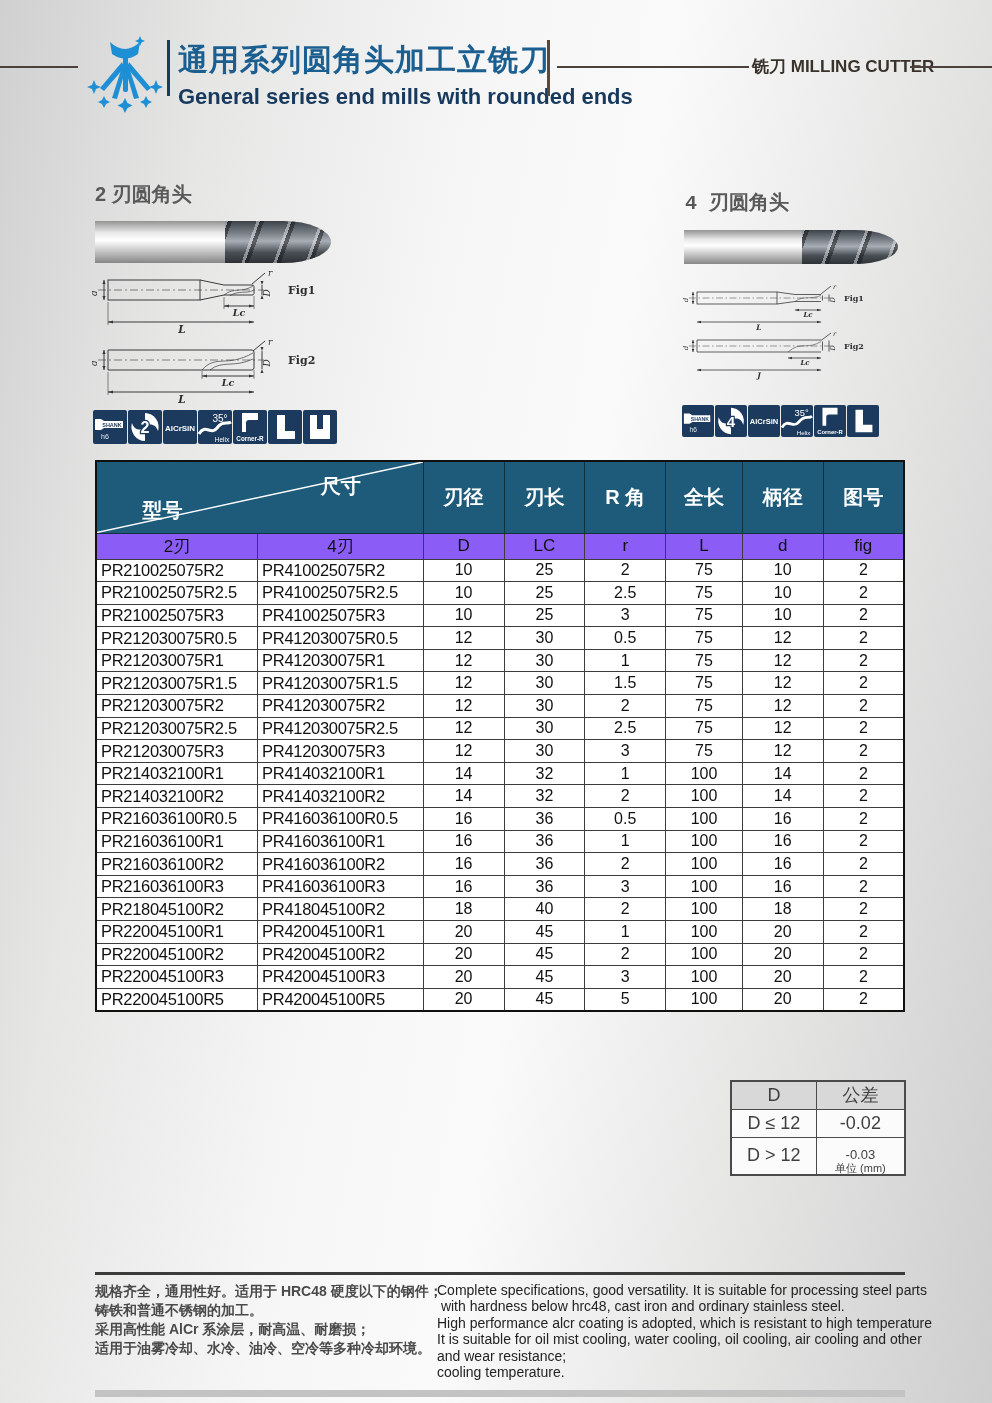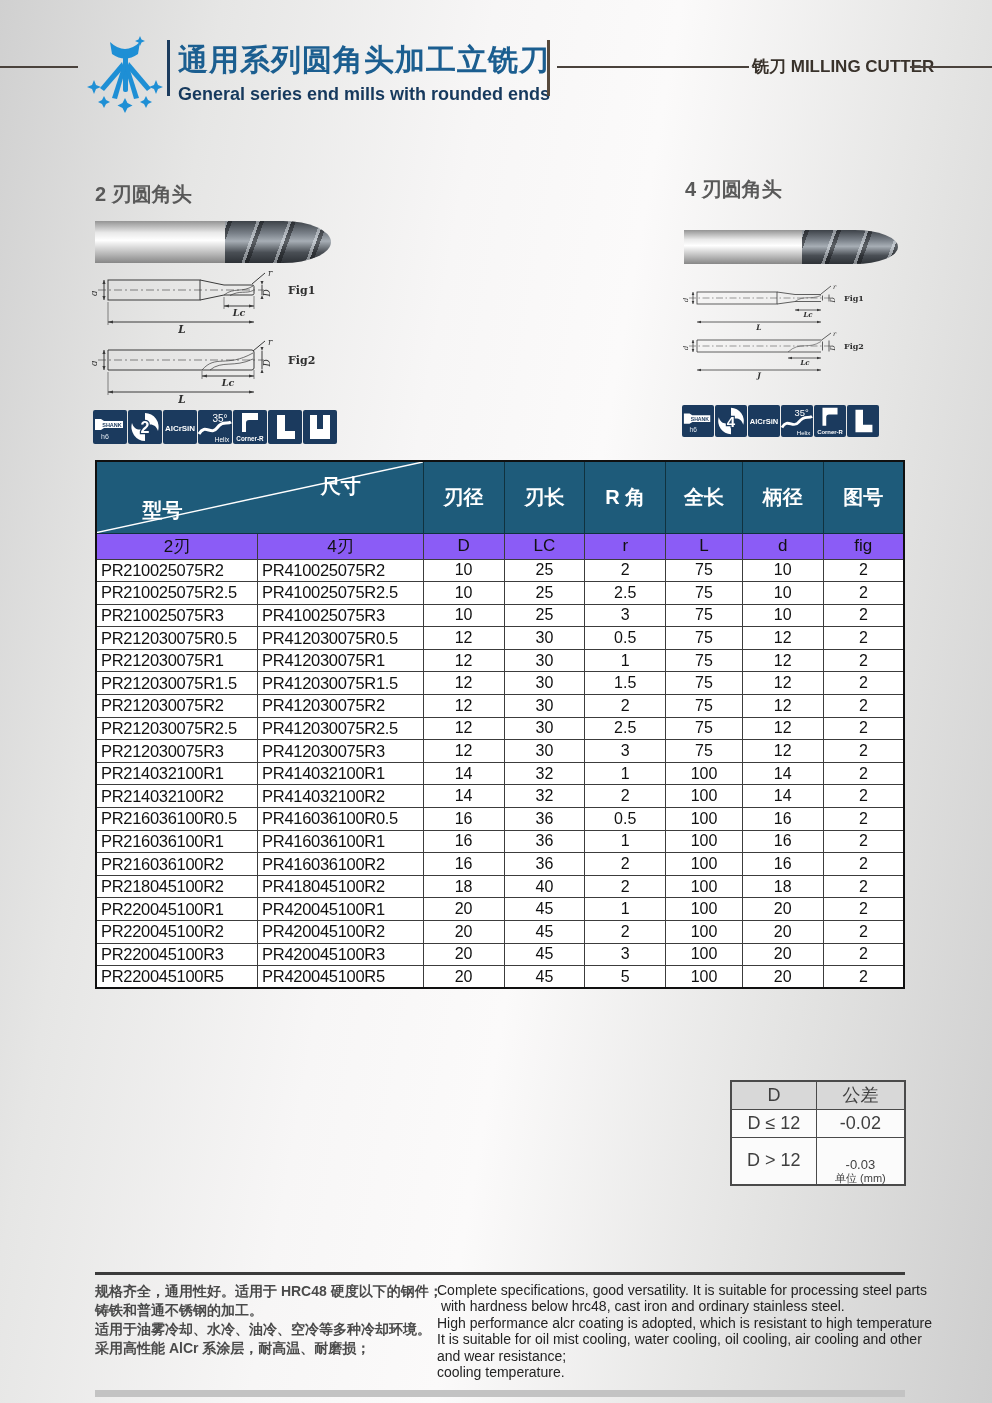--- a/index.html
+++ b/index.html
@@ -9,21 +9,21 @@
     position:relative; width:992px; height:1403px;
     background:linear-gradient(100deg,#d0d0d0 0%,#e6e6e5 18%,#f7f6f6 40%,#fbfafa 55%,#e4e4e3 78%,#cecece 100%);
   }
   .abs { position:absolute; }
 
   
   .hrule { position:absolute; height:2px; background:#4a423c; }
   #logo { left:82px; top:28px; width:86px; height:92px; }
   #hdr-div1 { left:167px; top:40px; width:3px; height:56px; background:#1c3c5e; }
   #title-cn { left:178px; top:40px; font-size:30px; font-weight:bold; color:#1b5e90; letter-spacing:1px; white-space:nowrap; }
-  #title-en { left:178px; top:84px; font-size:18px; font-weight:bold; color:#16395d; white-space:nowrap; }
+  #title-en { left:178px; top:84px; font-size:22px; font-weight:bold; color:#16395d; white-space:nowrap; }
   #hdr-div2 { left:547px; top:40px; width:3px; height:56px; background:#57493c; }
   #mc-label { left:752px; top:55px; width:156px; text-align:center; font-size:17px; font-weight:bold; color:#39322b; white-space:nowrap; }
 
   
   .sec-title { font-size:20px; font-weight:bold; color:#595959; white-space:nowrap; }
 
   
   .photo { display:flex; border-radius:2px; }
   .photo .shank { flex:0 0 55%; background:linear-gradient(#949494,#e9e9e9 28%,#ffffff 46%,#cacaca 70%,#878787); }
   .photo .flutes { flex:1; position:relative; overflow:hidden; border-radius:0 45% 45% 0 / 0 50% 50% 0;
@@ -52,21 +52,21 @@
   #spec-table th.diag .lbl-size  { position:absolute; right:19%; top:15%; }
   #spec-table thead tr.sub td { height:26px; font-size:17px; color:#111; background:#8b5cf6; }
   #spec-table tbody td { height:22.6px; font-size:16px; color:#111; }
   #spec-table tbody td.model { text-align:left; padding-left:4px; letter-spacing:-0.3px; font-size:16.5px; }
 
   
   #tol-table { left:730px; top:1080px; width:176px; }
   #tol-table table { width:100%; border-collapse:collapse; table-layout:fixed; border:2px solid #4a4a4a; background:#fbfbfb; }
   #tol-table td { border:1px solid #4a4a4a; text-align:center; color:#3f3f3f; font-size:18px; height:28px; }
   #tol-table tr.hd td { background:#d8d8d8; }
-  #tol-table td .small1 { display:block; font-size:13px; line-height:14px; margin-top:20px; }
+  #tol-table td .small1 { display:block; font-size:13px; line-height:14px; margin-top:10px; }
   #tol-table td .small2 { display:block; font-size:11px; line-height:12px; }
 
   
   #foot-rule { left:95px; top:1272px; width:810px; height:2.5px; background:#3b3b3b; }
   #foot-cn { left:95px; top:1282px; width:335px; font-size:14px; line-height:19px; color:#4a4a4a;font-weight:bold; }
   #foot-en { left:437px; top:1282px; width:500px; font-size:14px; line-height:16.4px; color:#232323; }
   #foot-cn div, #foot-en div { white-space:pre; }
   #foot-bar { left:95px; top:1390px; width:810px; height:7px; background:#c3c3c3; }
 </style>
 </head>
@@ -93,21 +93,21 @@
   </svg>
   <div id="hdr-div1" class="abs"></div>
   <div id="title-cn" class="abs">通用系列圆角头加工立铣刀</div>
   <div id="title-en" class="abs">General series end mills with rounded ends</div>
   <div id="hdr-div2" class="abs"></div>
   <div class="hrule" style="left:557px;top:66px;width:192px;"></div>
   <div id="mc-label" class="abs">铣刀 MILLING CUTTER</div>
   <div class="hrule" style="left:910px;top:66px;width:82px;"></div>
 
   <div class="abs sec-title" style="left:95px;top:181px;">2 刃圆角头</div>
-  <div class="abs sec-title" style="left:685px;top:176px;">4 刃圆角头</div>
+  <div class="abs sec-title" style="left:685px;top:189px;font-family:Liberation Mono, monospace;">4 刃圆角头</div>
 
   <div class="abs photo" style="left:95px;top:221px;width:236px;height:42px;">
     <div class="shank"></div>
     <div class="flutes"></div>
   </div>
   <div class="abs photo" style="left:684px;top:230px;width:214px;height:34px;">
     <div class="shank"></div>
     <div class="flutes"></div>
   </div>
 
@@ -441,20 +441,30 @@
             <td class="model">PR216036100R2</td>
             <td class="model">PR416036100R2</td>
             <td>16</td>
             <td>36</td>
             <td>2</td>
             <td>100</td>
             <td>16</td>
             <td>2</td>
           </tr>
           <tr>
+            <td class="model">PR216036100R3</td>
+            <td class="model">PR416036100R3</td>
+            <td>16</td>
+            <td>36</td>
+            <td>3</td>
+            <td>100</td>
+            <td>16</td>
+            <td>2</td>
+          </tr>
+          <tr>
             <td class="model">PR218045100R2</td>
             <td class="model">PR418045100R2</td>
             <td>18</td>
             <td>40</td>
             <td>2</td>
             <td>100</td>
             <td>18</td>
             <td>2</td>
           </tr>
           <tr>
@@ -524,22 +534,22 @@
         </td>
       </tr>
     </tbody>
       </table>
   </div>
 
   <div class="abs" id="foot-rule"></div>
   <div class="abs" id="foot-cn">
     <div>规格齐全，通用性好。适用于 HRC48 硬度以下的钢件；</div>
     <div>铸铁和普通不锈钢的加工。</div>
+    <div>采用高性能 AlCr 系涂层，耐高温、耐磨损；</div>
     <div>适用于油雾冷却、水冷、油冷、空冷等多种冷却环境。</div>
-    <div>采用高性能 AlCr 系涂层，耐高温、耐磨损；</div>
   </div>
   <div class="abs" id="foot-en">
     <div>Complete specifications, good versatility. It is suitable for processing steel parts</div>
     <div> with hardness below hrc48, cast iron and ordinary stainless steel.</div>
     <div>High performance alcr coating is adopted, which is resistant to high temperature</div>
     <div>It is suitable for oil mist cooling, water cooling, oil cooling, air cooling and other</div>
     <div>and wear resistance;</div>
     <div>cooling temperature.</div>
   </div>
   <div class="abs" id="foot-bar"></div>

